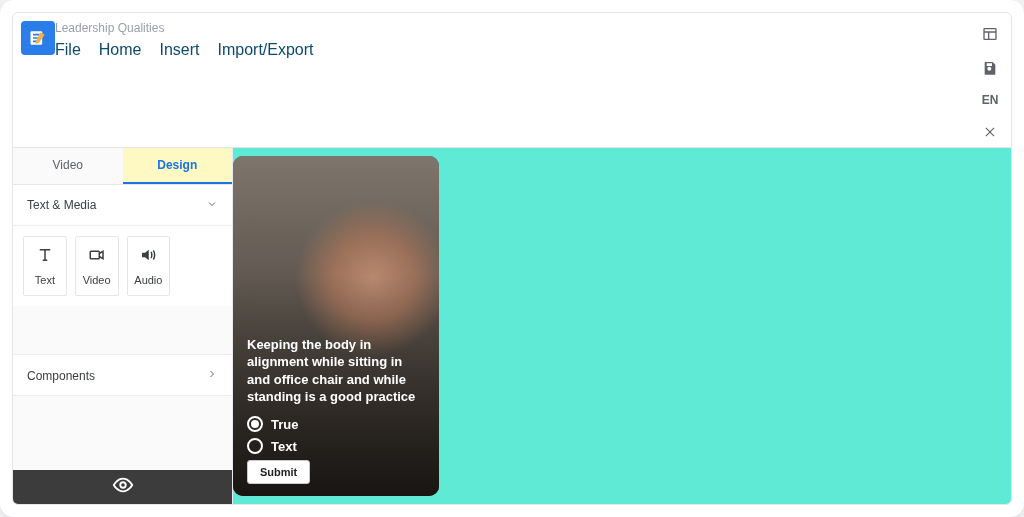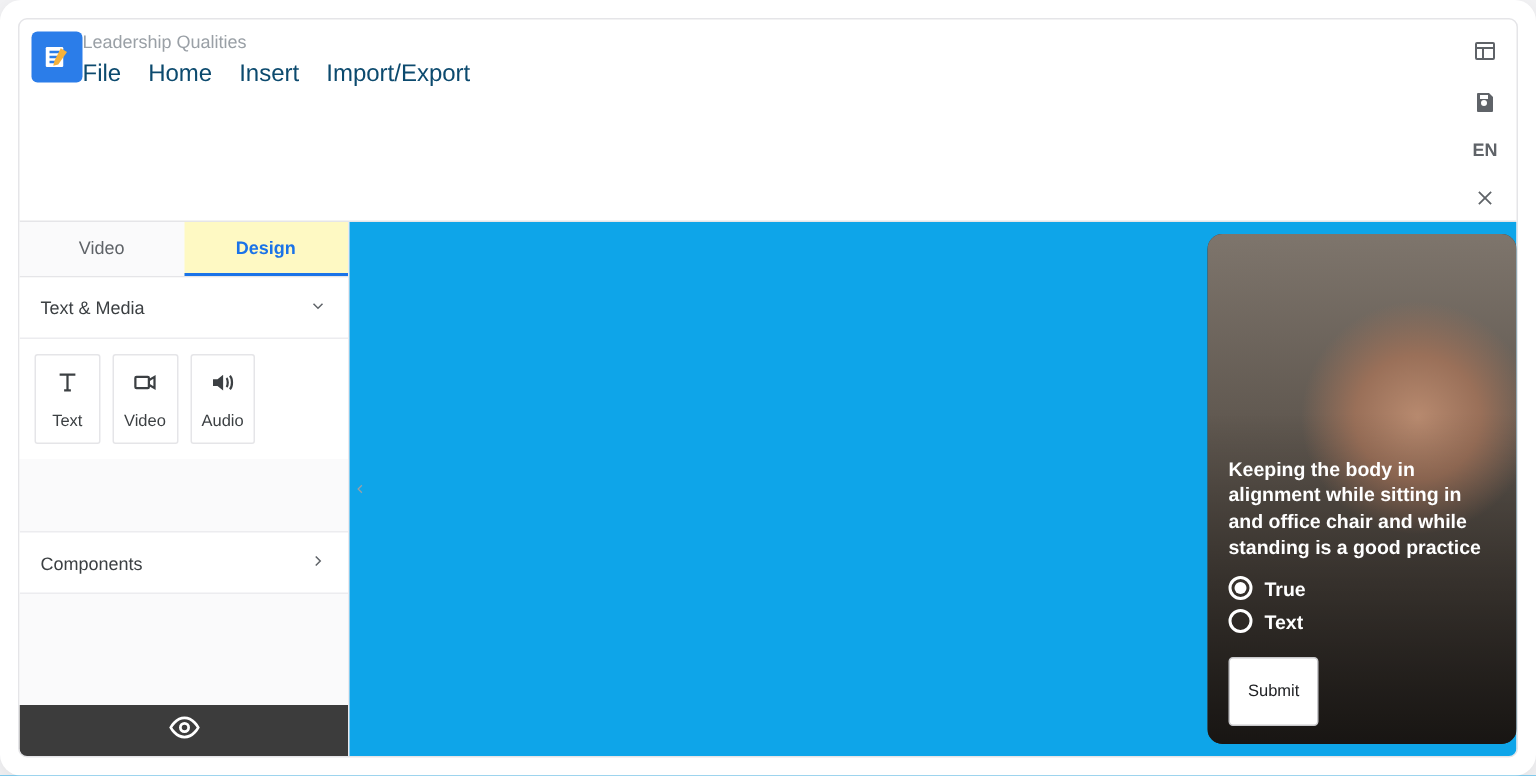--- a/index.html
+++ b/index.html
@@ -32,36 +32,36 @@
   .section-head { display: flex; justify-content: space-between; align-items: center; padding: 12px 14px; font-size: 12px; color: #3c4043; background:#fff; border-bottom:1px solid #ececef; cursor: pointer; gap: 12px; }
   .media-grid { display: grid; grid-template-columns: 1fr 1fr 1fr 1fr; gap: 8px; padding: 10px; background:#fff; }
   .media-card { border: 1px solid #e5e5e8; border-radius: 2px; background:#fff; height: 60px; display: flex; flex-direction: column; align-items: center; justify-content: center; gap: 6px; cursor: pointer; }
   .media-card .lbl { font-size: 11px; color: #3c4043; }
   .media-card svg { color:#3c4043; }
   .components-row { margin-top: 48px; display: flex; justify-content: space-between; align-items: flex-end; padding: 12px 14px; font-size: 12px; color: #3c4043; background:#fff; border-top:1px solid #ececef; border-bottom:1px solid #ececef; cursor: pointer; }
   .sidebar-spacer { flex: 1; }
   .preview-bar { height: 34px; background: #3c3c3c; color: #fff; display: flex; align-items: center; justify-content: center; cursor: pointer; }
 
   
-  .canvas { flex: 1; position: relative; background:#0ea5e9; display:flex; align-items:center; justify-content:flex-end; }
+  .canvas { flex: 1; position: relative; background:#5eead4; display:flex; align-items:center; justify-content:flex-start; }
   .collapse-handle { position: absolute; left: 0; top: 50%; transform: translateY(-50%); width: 14px; height: 40px; display:flex; align-items:center; justify-content:center; color:#9aa0a6; cursor:pointer; }
   .phone { width: 206px; height: 340px; border-radius: 10px; overflow: hidden; position: relative; background:#3a3732; }
   .phone-bg { position:absolute; inset:0; background:
      radial-gradient(circle at 68% 36%, #b88a6f 0%, #9a7059 16%, rgba(0,0,0,0) 30%),
      linear-gradient(180deg, #7e756c 0%, #5e564e 40%, #352f2a 100%);
      filter: blur(0.4px);
   }
   .phone-overlay { position:absolute; inset:0; background: linear-gradient(180deg, rgba(0,0,0,0) 35%, rgba(0,0,0,0.55) 100%); }
   .phone-content { position:absolute; left:0; right:0; bottom:0; padding: 0 14px 12px 14px; }
   .question { color:#fff; font-weight:700; font-size:13px; line-height:1.35; margin-bottom:10px; }
   .radio-row { display:flex; align-items:center; gap:8px; margin:6px 0; cursor:pointer; }
   .radio-outer { width:16px; height:16px; border:2px solid #fff; border-radius:50%; display:flex; align-items:center; justify-content:center; }
   .radio-inner { width:8px; height:8px; background:#fff; border-radius:50%; }
   .radio-label { color:#fff; font-weight:700; font-size:13px; }
-  .submit-btn { margin-top:10px; background:#fff; color:#202124; font-size:11px; padding:16px 12px; border:1px solid #c9c9cc; border-radius:3px; cursor:pointer; }
+  .submit-btn { background:#fff; color:#202124; font-size:11px; padding:5px 12px; border:1px solid #c9c9cc; border-radius:3px; cursor:pointer;font-weight:bold; }
 
   .chev { font-size:14px; color:#5f6368; }
 </style>
 </head>
 <body>
 
 <div class="frame">
   <div class="app">
 
     <div class="header">

